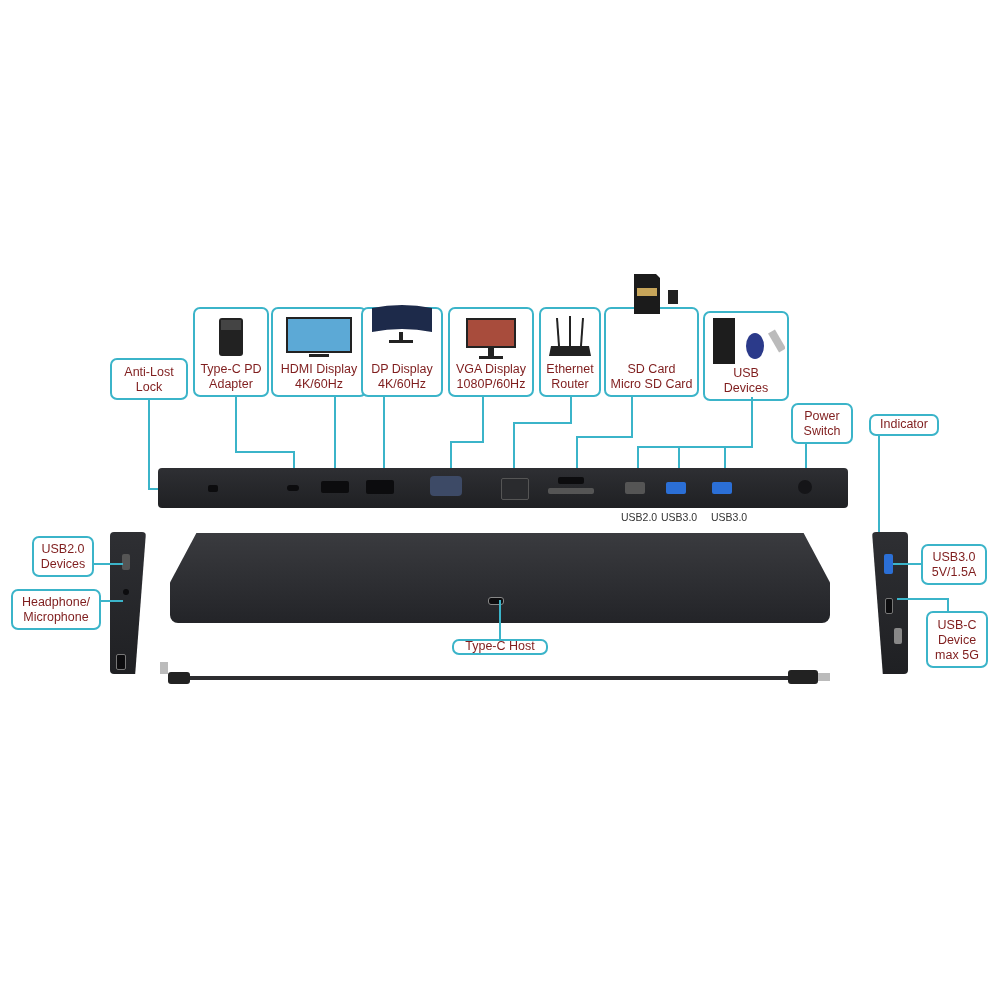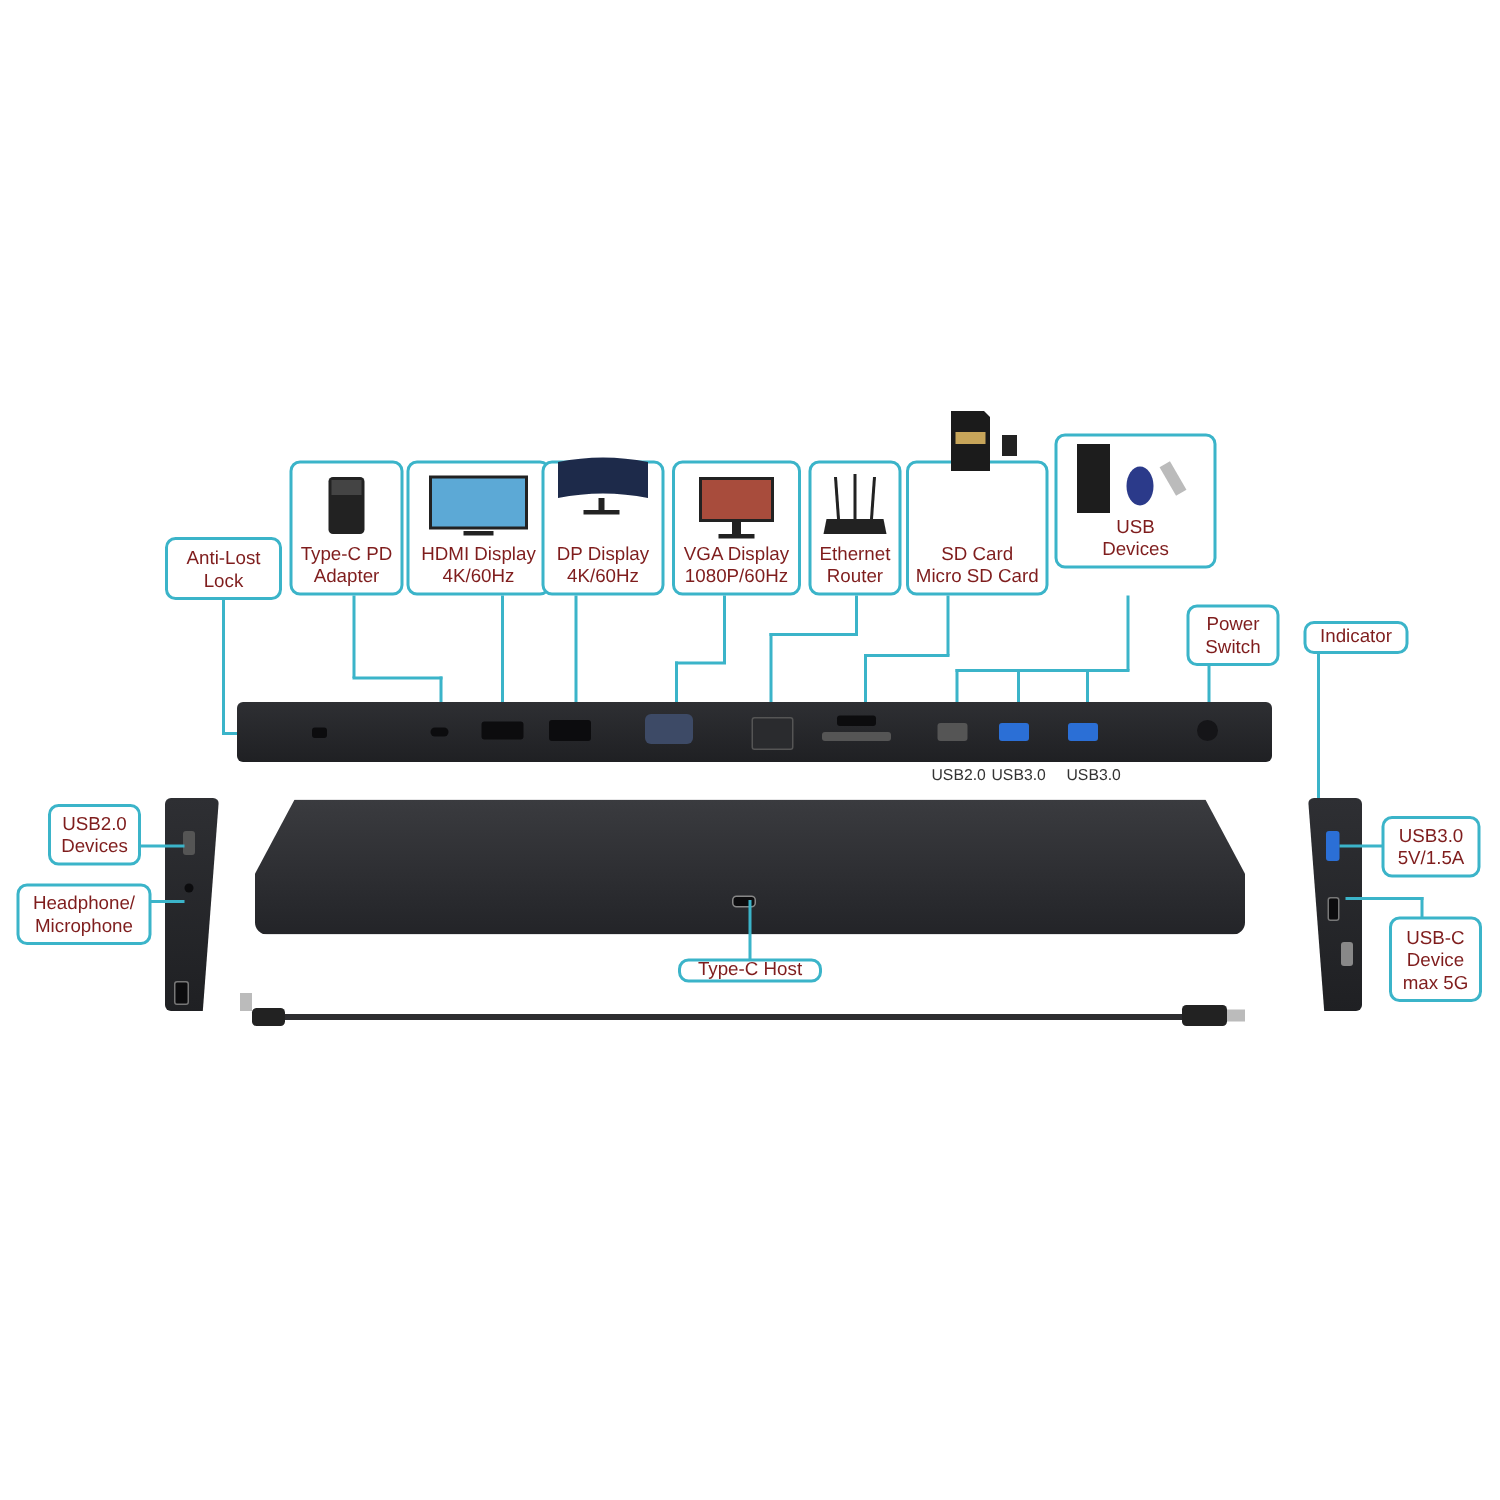--- a/index.html
+++ b/index.html
@@ -81,21 +81,21 @@
   <div class="pic">
     <svg width="60" height="46">
         <path d="M12 4 L34 4 L38 8 L38 44 L12 44 Z" fill="#1b1b1b"></path>
         <rect x="15" y="18" width="20" height="8" fill="#c7a55a"></rect>
         <rect x="46" y="20" width="10" height="14" fill="#222"></rect>
       </svg>
   </div>
   <span class="lbl">SD Card
 Micro SD Card</span>
 </div>
-<div class="box" style="left:703px;top:289px;width:108px;height:90px;">
+<div class="box" style="left:703px;top:311px;width:86px;height:90px;">
   <div class="pic">
     <svg width="90" height="50">
         <rect x="6" y="2" width="22" height="46" fill="#1d1d1d"></rect>
         <ellipse cx="48" cy="30" rx="9" ry="13" fill="#2b3a8a"></ellipse>
         <rect x="66" y="14" width="8" height="22" fill="#bbb" transform="rotate(-30 70 25)"></rect>
       </svg>
   </div>
   <span class="lbl">USB
 Devices</span>
 </div>

